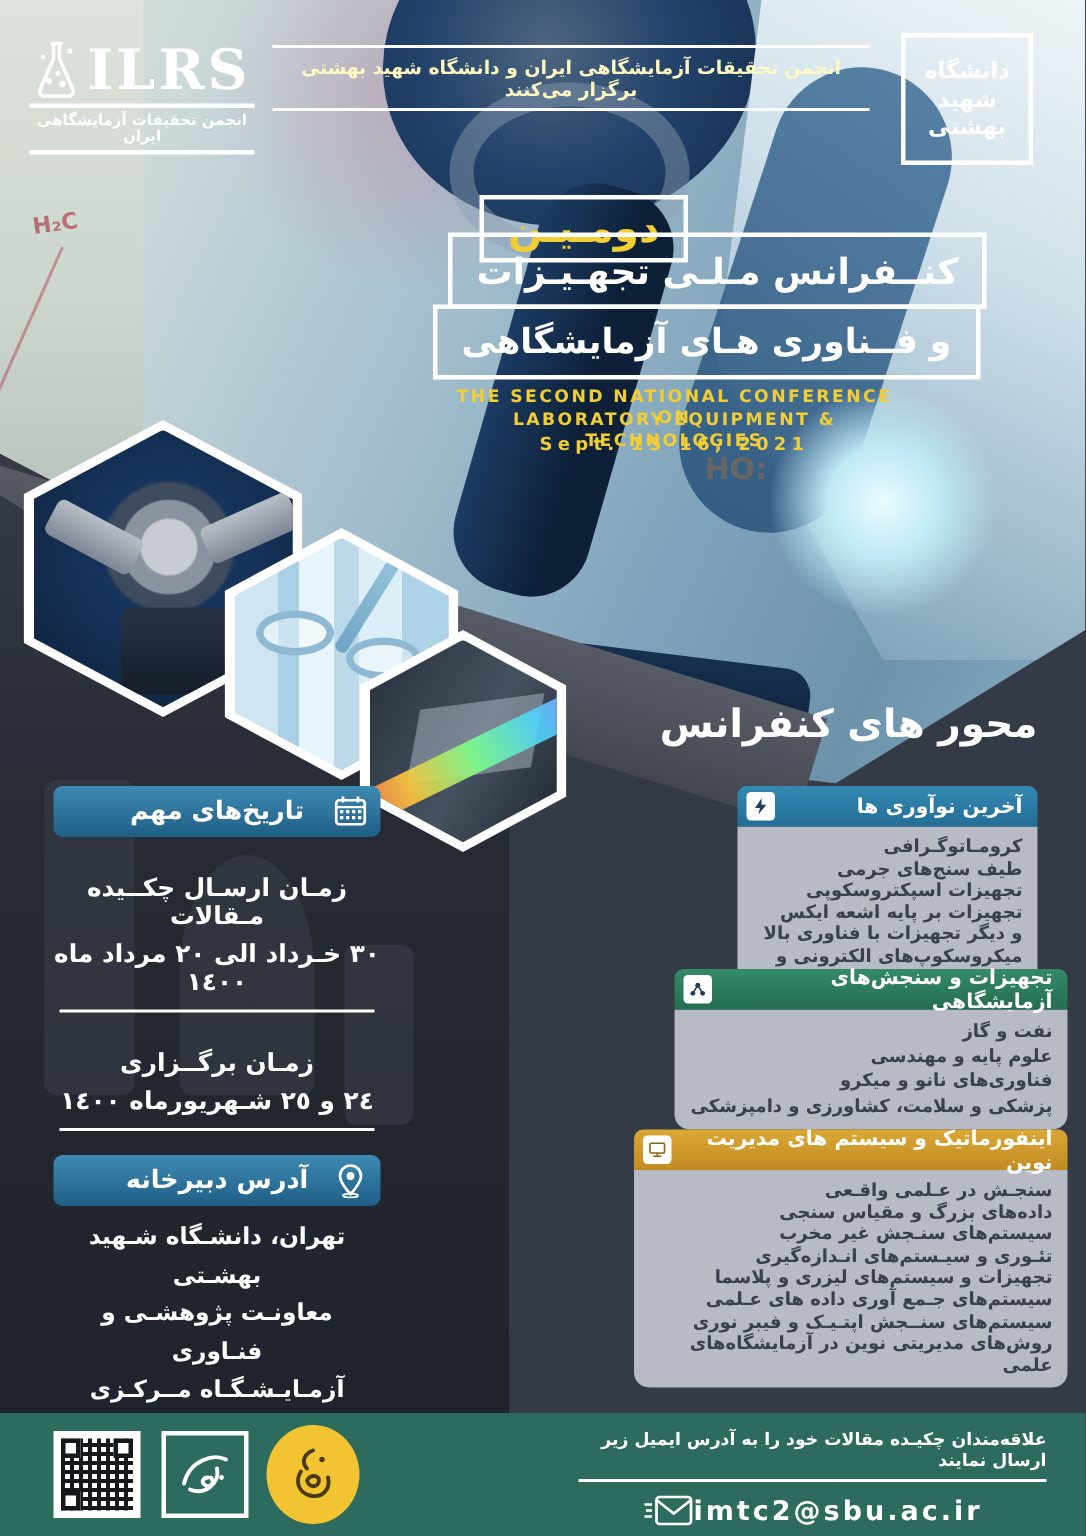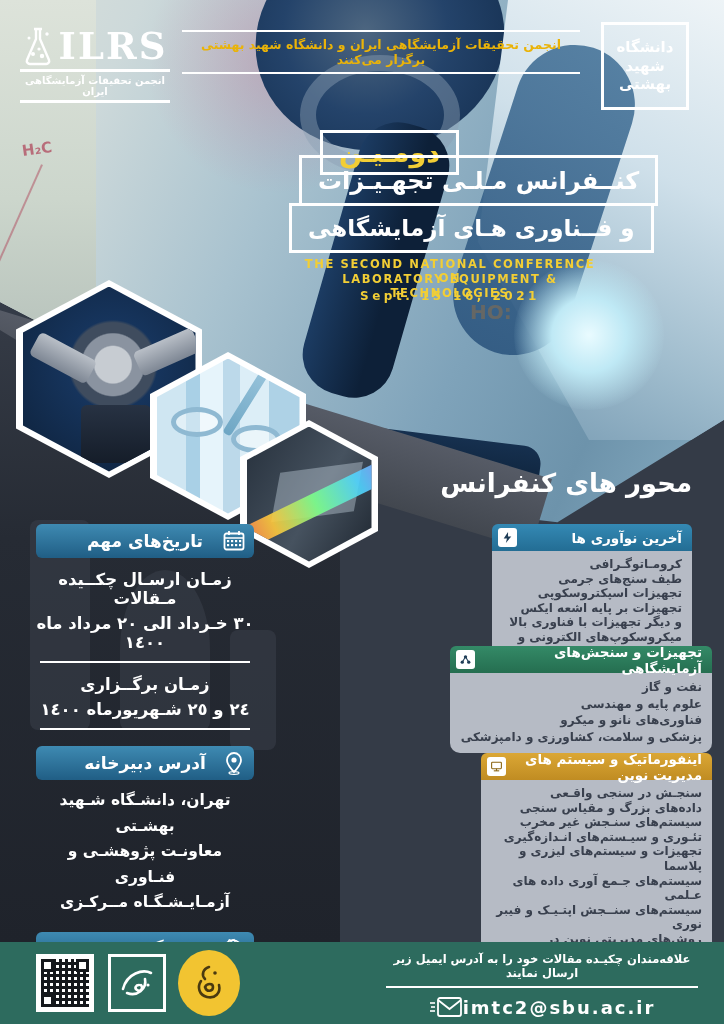--- a/index.html
+++ b/index.html
@@ -72,21 +72,21 @@
   .hex-3 .hex-inner{background:linear-gradient(120deg,#26303c 0%,#46525f 55%,#1e2630 100%);}
   .rainbow{position:absolute;left:-26px;top:66px;width:190px;height:22px;transform:rotate(-26deg);opacity:.9;
     background:linear-gradient(90deg,#ff5a5a,#ffc93c,#7bff8a,#4fd4ff,#b07bff);}
   .prism{position:absolute;left:30px;top:40px;width:80px;height:50px;background:rgba(220,235,245,.35);transform:skewX(-18deg) rotate(-8deg);}
   
   .ilrs{position:absolute;left:16px;top:24px;width:158px;z-index:5;color:#fff;text-align:center;}
   .ilrs-row{display:flex;align-items:center;justify-content:center;gap:6px;direction:ltr;}
   .ilrs-acronym{font-family:"DejaVu Serif",serif;font-weight:bold;font-size:37px;letter-spacing:2px;}
   .ilrs-line{border-top:3px solid #fff;margin:1px 4px;}
   .ilrs-sub{font-size:10px;font-weight:bold;padding:2px 0;}
-  .org-banner{position:absolute;left:182px;top:30px;width:398px;z-index:5;color:#eab308;text-align:center;
+  .org-banner{position:absolute;left:182px;top:30px;width:398px;z-index:5;color:#fef9c3;text-align:center;
     font-size:12.5px;font-weight:bold;border-top:2px solid #fff;border-bottom:2px solid #fff;padding:5px 2px;}
   .sbu{position:absolute;left:601px;top:22px;width:88px;height:88px;z-index:5;border:3px solid #fff;
     display:flex;align-items:center;justify-content:center;text-align:center;color:#fff;
     font-weight:bold;font-size:15px;line-height:1.25;padding:20px;}
   
   .tbox{position:absolute;z-index:5;border:3px solid #fff;display:inline-flex;align-items:center;justify-content:center;
     font-weight:bold;white-space:nowrap;padding:4px 16px;}
   .t1{left:320px;top:110px;height:45px;color:#f2ce35;font-size:27px;margin-top:20px;}
   .t2{left:299px;top:155px;height:51px;color:#fff;font-size:24px;}
   .t3{left:289px;top:203px;height:50px;color:#fff;font-size:23px;}
@@ -95,57 +95,57 @@
   .en-1{top:257px;font-size:11.5px;letter-spacing:1.6px;}
   .en-2{top:272px;font-size:11.5px;letter-spacing:1.6px;}
   .en-date{top:289px;font-size:12px;letter-spacing:3.5px;}
   
   .left-col{position:absolute;left:36px;top:524px;width:218px;z-index:5;color:#fff;text-align:center;}
   .panel-header{position:relative;height:34px;border-radius:6px;margin-bottom:8px;
     background:linear-gradient(180deg,#3e8ab2,#205e85);
     display:flex;align-items:center;justify-content:center;
     font-weight:bold;font-size:17px;color:#fff;}
   .panel-header .ph-icon{position:absolute;right:8px;top:5px;width:24px;height:24px;}
-  .date-label{font-size:16.5px;font-weight:bold;margin-top:12px;}
+  .date-label{font-size:16.5px;font-weight:bold;margin-top:24px;}
   .date-value{font-size:16.5px;font-weight:bold;margin-top:6px;}
   .divider{border-bottom:2px solid #fff;width:96%;margin:9px auto 2px;}
   .addr-line{font-size:15.5px;font-weight:bold;line-height:1.65;}
   .site-url{direction:ltr;font-size:17px;font-weight:bold;letter-spacing:3px;margin-top:4px;}
   .site-note{margin-top:7px;font-size:12px;font-weight:bold;background:rgba(16,28,44,.55);
     padding:5px 2px;border-radius:3px;}
   .mt14{margin-top:16px;}
   
   .topics-heading{position:absolute;right:32px;top:468px;z-index:5;color:#fff;font-size:26px;font-weight:bold;}
   .tcard{position:absolute;z-index:5;}
   .tcard-header{position:relative;height:27px;border-radius:6px 6px 0 0;color:#fff;font-weight:bold;font-size:13.5px;
     display:flex;align-items:center;justify-content:flex-start;padding:0 10px 0 30px;}
   .tcard-header .tc-icon{position:absolute;left:6px;top:4px;width:19px;height:19px;background:#fff;border-radius:3px;
     display:flex;align-items:center;justify-content:center;}
   .tcard-body{background:#b6bbc5;border-radius:0 0 10px 10px;color:#39404e;
     padding:6px 10px 8px;text-align:right;}
   .tcard-body li{list-style:none;font-size:12px;line-height:14.6px;font-weight:bold;}
   .card-1{right:32px;top:524px;width:200px;}
   .card-2{right:12px;top:646px;width:262px;}
   .card-2 .tcard-body li{line-height:16.5px;}
-  .card-3{right:12px;top:753px;width:231px;}
+  .card-3{right:12px;top:753px;width:289px;}
   
   .footer{position:absolute;left:0;bottom:0;width:724px;height:82px;background:#2d6b5e;z-index:6;}
   .qr{position:absolute;left:36px;top:12px;width:58px;height:58px;background:#fff;padding:5px;}
   .qr-pattern{position:relative;width:100%;height:100%;
     background:
       repeating-linear-gradient(0deg,#15181c 0 3px,transparent 3px 6px),
       repeating-linear-gradient(90deg,#15181c 0 3px,#fff 3px 6px);}
   .qr-eye{position:absolute;width:13px;height:13px;border:3px solid #15181c;background:#fff;}
   .qr-eye.e1{left:0;top:0;} .qr-eye.e2{right:0;top:0;} .qr-eye.e3{left:0;bottom:0;}
   .logo-square{position:absolute;left:108px;top:12px;width:58px;height:58px;border:3px solid #fff;
     display:flex;align-items:center;justify-content:center;}
   .logo-oval{position:absolute;left:178px;top:8px;width:62px;height:66px;border-radius:50%;background:#f2c431;
     display:flex;align-items:center;justify-content:center;}
   .footer-right{position:absolute;right:26px;top:10px;width:312px;text-align:center;color:#fff;}
-  .footer-cta{font-size:11.5px;font-weight:bold;}
+  .footer-cta{font-size:11.5px;font-weight:bold;text-align:right;}
   .footer-line{border-bottom:2px solid #fff;margin:6px 0 7px;}
   .email-row{display:flex;align-items:center;justify-content:center;gap:0;direction:ltr;}
   .email-text{font-size:18px;font-weight:bold;letter-spacing:2px;}
   svg{display:block;}
 </style>
 </head>
 <body>
 
 <div class="poster">
 
@@ -336,21 +336,21 @@
       <span class="tc-icon">
         <svg width="13" height="13" viewBox="0 0 24 24">
           <rect x="3" y="4" width="18" height="12" rx="1.5" fill="none" stroke="#8a6410" stroke-width="2"></rect>
           <line x1="12" y1="16" x2="12" y2="20" stroke="#8a6410" stroke-width="2"></line>
           <line x1="7" y1="20" x2="17" y2="20" stroke="#8a6410" stroke-width="2"></line>
         </svg>
       </span>
       <span>اینفورماتیک و سیستم های مدیریت نوین</span>
     </div>
     <ul class="tcard-body">
-      <li>سنجـش در سنجی واقـعی</li>
+      <li>سنجـش در عـلمی واقـعی</li>
       <li>داده‌های بزرگ و مقیاس سنجی</li>
       <li>سیستم‌های سنـجش غیر مخرب</li>
       <li>تئـوری و سیـستم‌های انـدازه‌گیری</li>
       <li>تجهیزات و سیستم‌های لیزری و پلاسما</li>
       <li>سیستم‌های جـمع آوری داده های عـلمی</li>
       <li>سیستم‌های سنــجش اپتـیـک و فیبر نوری</li>
       <li>روش‌های مدیریتی نوین در آزمایشگاه‌های علمی</li>
     </ul>
   </div>
 

